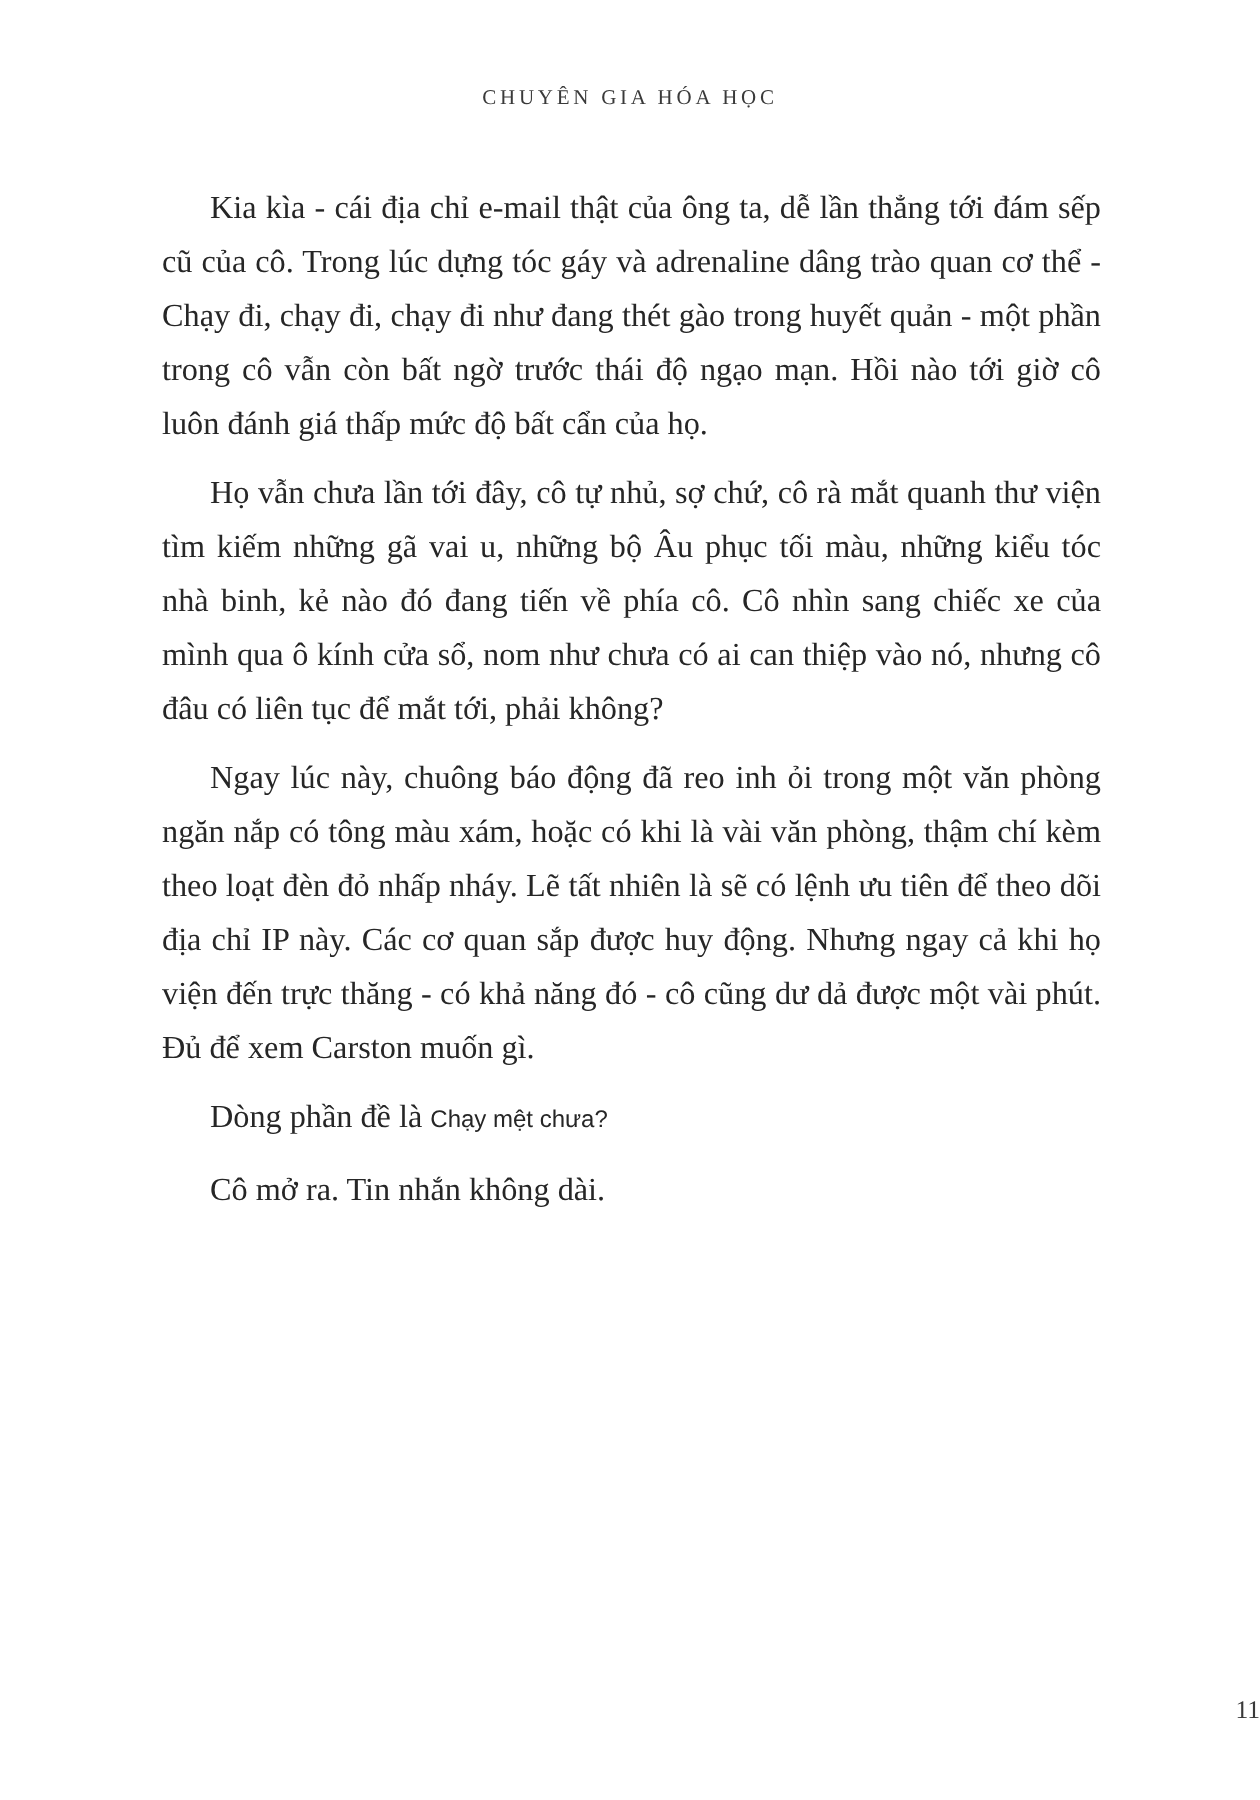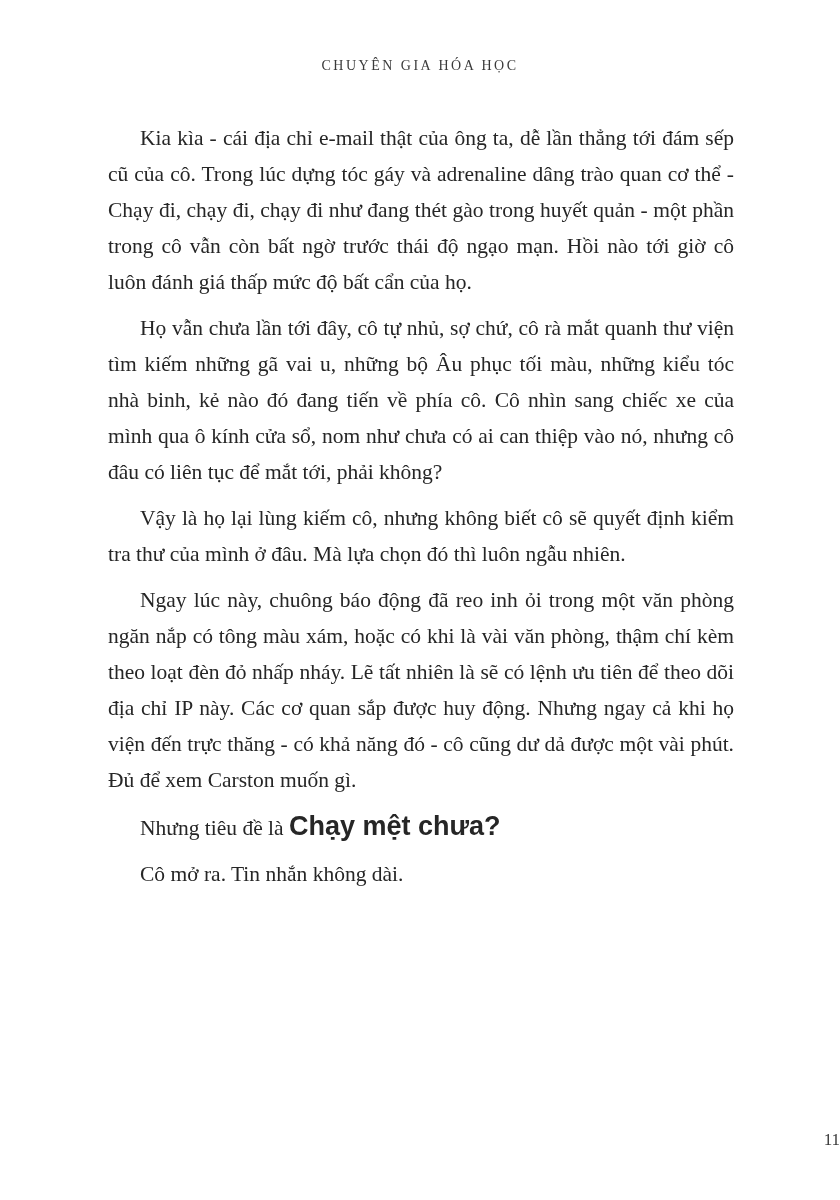--- a/index.html
+++ b/index.html
@@ -40,42 +40,41 @@
     margin: 0 0 10px 0;
     text-indent: 32px;
   }
   .text-block p:last-child {
     margin-bottom: 16px;
   }
   .italic {
   }
   .sans {
     font-family: "Liberation Sans", sans-serif;
-    font-weight: 700;
-    font-size: 27px;
+    font-weight: 400;
+    font-size: 16px;
   }
   .page-number {
     position: absolute;
     bottom: 50px;
     left: 0;
     width: 100%;
     text-align: right;
     font-size: 17px;
     color: #3a3a3a;
   }
 </style>
 </head>
 <body>
 
 <div class="page">
   <div class="running-head">CHUYÊN GIA HÓA HỌC</div>
 
   <div class="text-block">
       <p><span>Kia kìa - cái địa chỉ e-mail thật của ông ta, dễ lần thẳng tới đám sếp cũ của cô. Trong lúc dựng tóc gáy và adrenaline dâng trào quan cơ thể - </span><span class="italic">Chạy đi, chạy đi, chạy đi</span><span> như đang thét gào trong huyết quản - một phần trong cô vẫn còn bất ngờ trước thái độ ngạo mạn. Hồi nào tới giờ cô luôn đánh giá thấp mức độ bất cẩn của họ.</span></p>
       <p><span class="italic">Họ vẫn chưa lần tới đây,</span><span> cô tự nhủ, sợ chứ, cô rà mắt quanh thư viện tìm kiếm những gã vai u, những bộ Âu phục tối màu, những kiểu tóc nhà binh, kẻ nào đó đang tiến về phía cô. Cô nhìn sang chiếc xe của mình qua ô kính cửa sổ, </span><span class="italic">nom</span><span> như chưa có ai can thiệp vào nó, nhưng cô đâu có liên tục để mắt tới, phải không?</span></p>
-      <p><span>Vậy là họ lại lùng kiếm cô, nhưng không biết cô sẽ quyết định kiểm tra thư của mình ở đâu. Mà lựa chọn đó thì luôn ngẫu nhiên.</span></p>
       <p><span>Ngay lúc này, chuông báo động đã reo inh ỏi trong một văn phòng ngăn nắp có tông màu xám, hoặc có khi là vài văn phòng, thậm chí kèm theo loạt đèn đỏ nhấp nháy. Lẽ tất nhiên là sẽ có lệnh ưu tiên để theo dõi địa chỉ IP này. Các cơ quan sắp được huy động. Nhưng ngay cả khi họ viện đến trực thăng - có khả năng đó - cô cũng dư dả được một vài phút. Đủ để xem Carston muốn gì.</span></p>
-      <p><span>Nhưng tiêu đề là </span><span class="sans">Chạy mệt chưa?</span></p>
+      <p><span>Dòng phần đề là </span><span class="sans">Chạy mệt chưa?</span></p>
       <p><span>Cô mở ra. Tin nhắn không dài.</span></p>
     </div>
 
   <div class="page-number">11</div>
 </div>
 
 </body></html>

